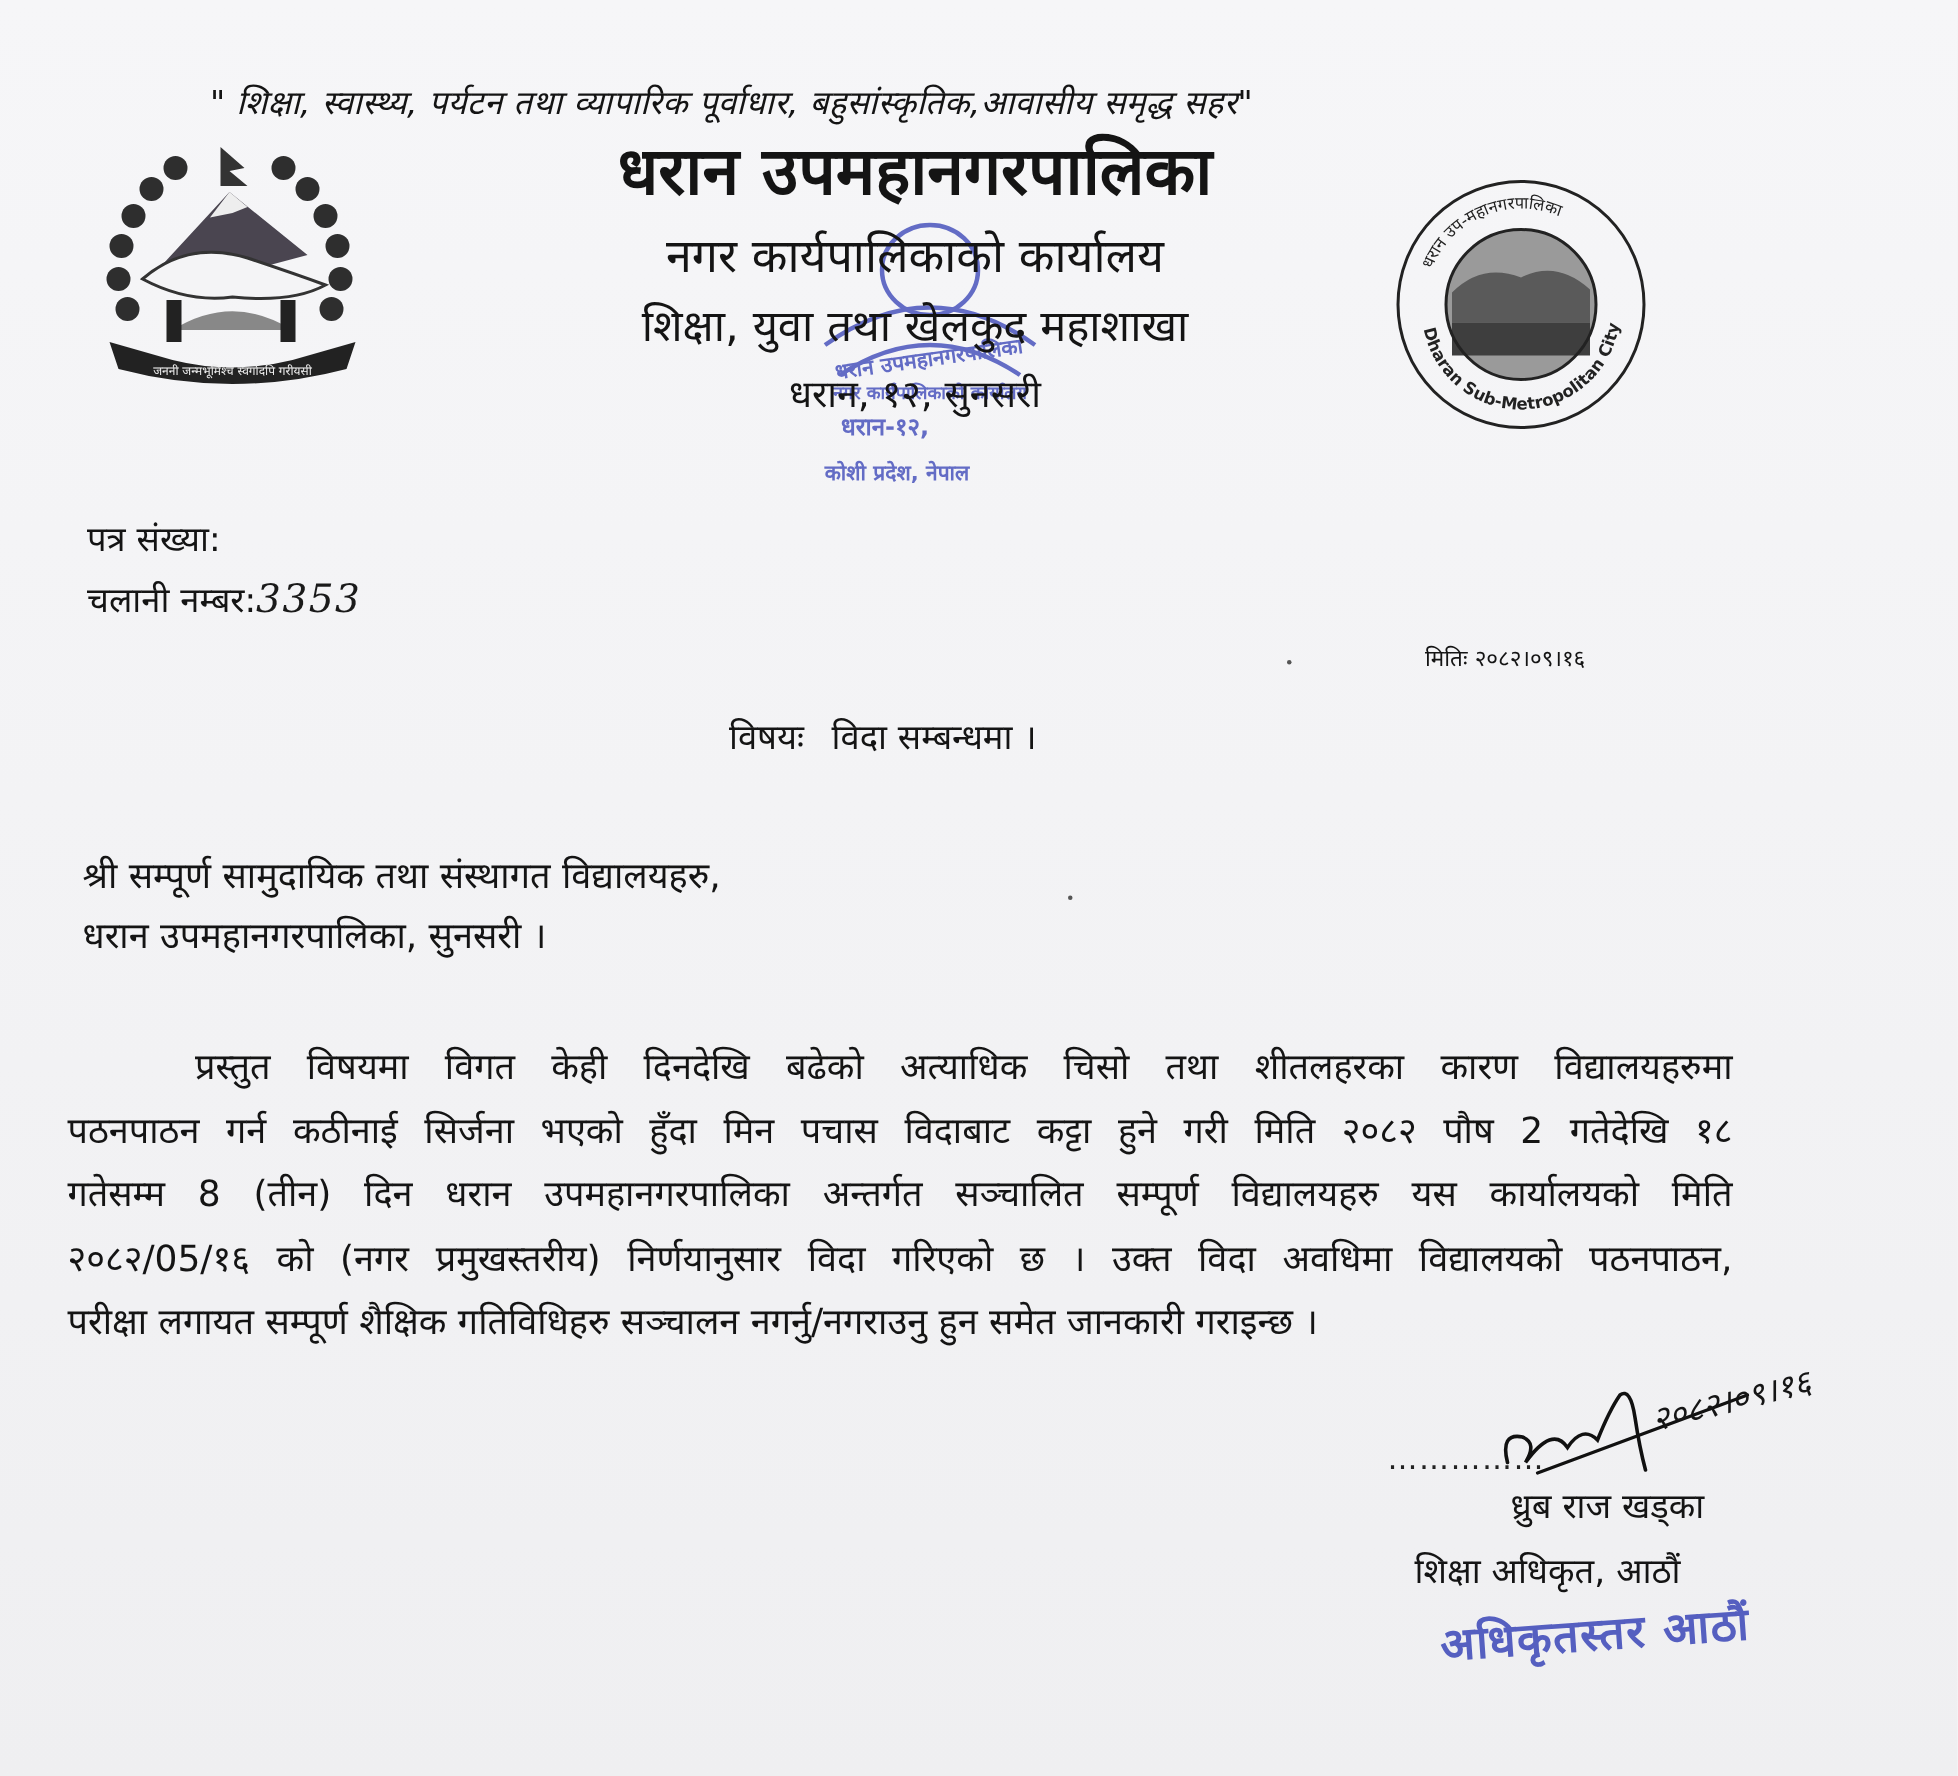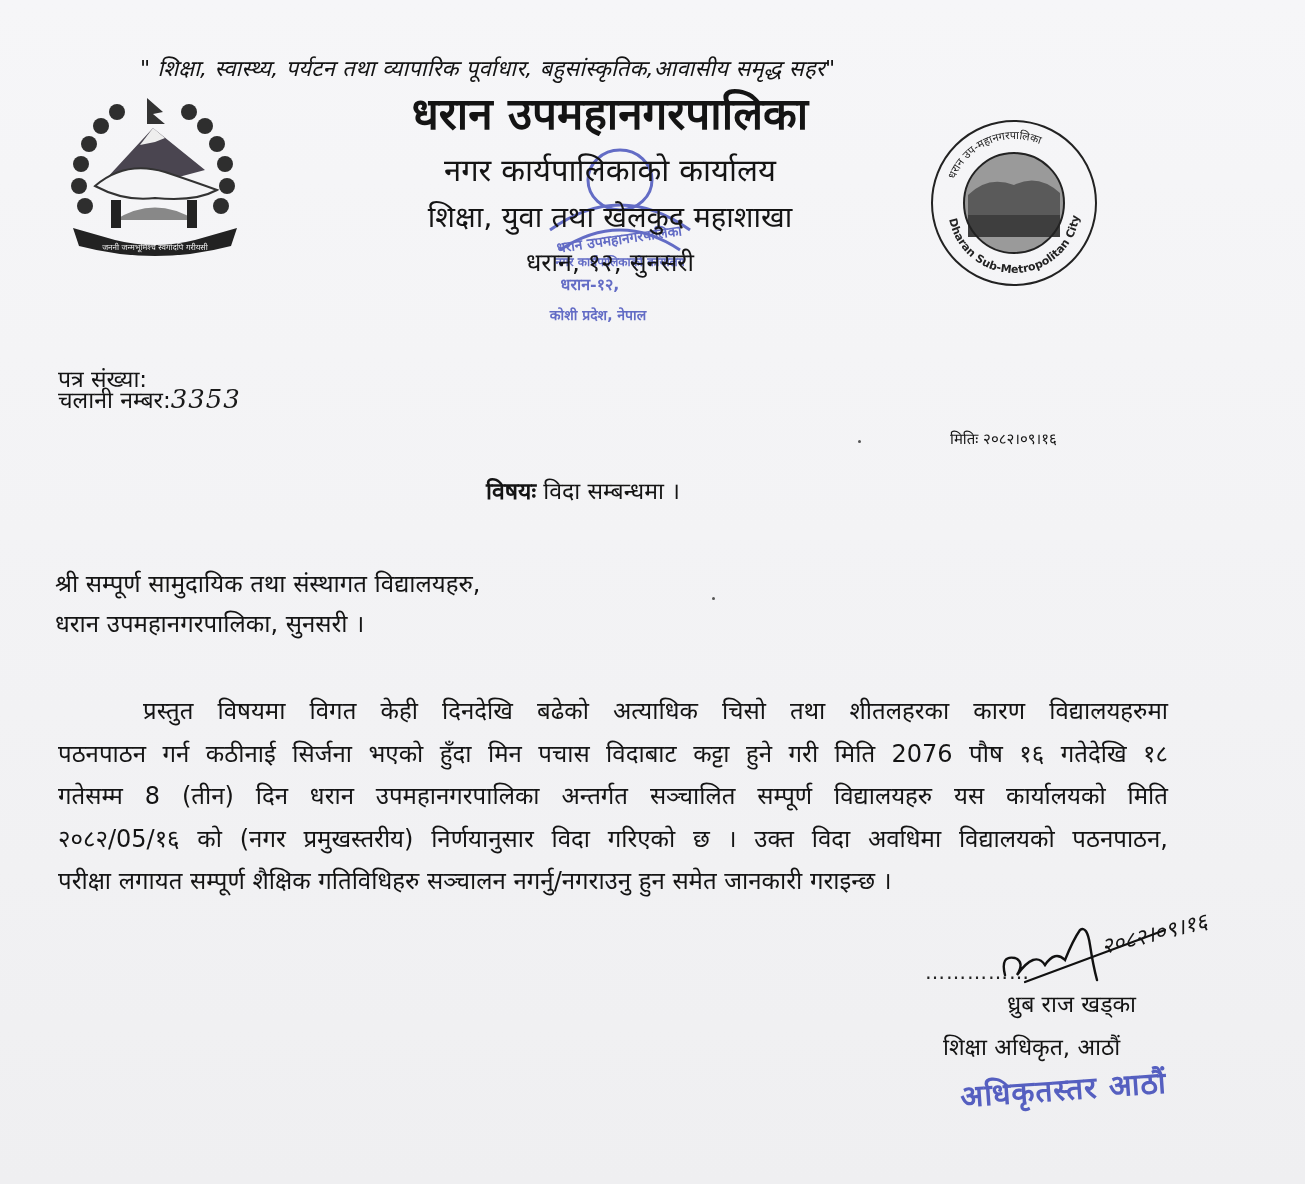--- a/index.html
+++ b/index.html
@@ -66,21 +66,21 @@
       width: 200px; height: 200px;
       opacity: 0.78;
     }
 
     .ref-line {
       position: absolute;
       left: 58px;
       font-size: 23px;
       white-space: nowrap;
     }
-    .ref-line.r1 { top: 342px; margin-top: 20px; }
+    .ref-line.r1 { top: 342px; }
     .ref-line.r2 { top: 383px; }
     .handwritten {
       font-family: "DejaVu Serif", serif;
       font-style: italic;
       font-size: 26px;
       letter-spacing: 1px;
       color: #1a1a1a;
     }
 
     .date-line {
@@ -88,34 +88,34 @@
       left: 950px; top: 428px;
       font-size: 15px;
       white-space: nowrap;
     }
     .subject-line {
       position: absolute;
       left: 486px; top: 474px;
       font-size: 23px;
       white-space: nowrap;
     }
-    .subject-label { font-weight: bold; margin-right: 0; }
+    .subject-label { font-weight: normal; margin-right: 11px; }
 
     .addressee {
       position: absolute;
       left: 55px;
       font-size: 24px;
       white-space: nowrap;
     }
     .addressee.a1 { top: 566px; }
     .addressee.a2 { top: 606px; }
 
     .body-para {
       position: absolute;
-      left: 58px; top: 690px;
+      left: 45px; top: 690px;
       width: 1110px;
       font-size: 24px;
       line-height: 42.5px;
     }
     .body-line {
       display: block;
       white-space: nowrap;
       text-align: justify;
       text-align-last: justify;
     }
@@ -271,21 +271,21 @@
   <div class="subject-line">
     <span class="subject-label">विषयः</span>
     <span>विदा सम्बन्धमा ।</span>
   </div>
 
   <div class="addressee a1">श्री सम्पूर्ण सामुदायिक तथा संस्थागत विद्यालयहरु,</div>
   <div class="addressee a2">धरान उपमहानगरपालिका, सुनसरी ।</div>
 
   <div class="body-para">
     <span class="body-line first">प्रस्तुत विषयमा विगत केही दिनदेखि बढेको अत्याधिक चिसो तथा शीतलहरका कारण विद्यालयहरुमा</span>
-    <span class="body-line">पठनपाठन गर्न कठीनाई सिर्जना भएको हुँदा मिन पचास विदाबाट कट्टा हुने गरी मिति 2076 पौष १६ गतेदेखि १८</span>
+    <span class="body-line">पठनपाठन गर्न कठीनाई सिर्जना भएको हुँदा मिन पचास विदाबाट कट्टा हुने गरी मिति २०८२ पौष 2 गतेदेखि १८</span>
     <span class="body-line">गतेसम्म 8 (तीन) दिन धरान उपमहानगरपालिका अन्तर्गत सञ्चालित सम्पूर्ण विद्यालयहरु यस कार्यालयको मिति</span>
     <span class="body-line">२०८२/05/१६ को (नगर प्रमुखस्तरीय) निर्णयानुसार विदा गरिएको छ । उक्त विदा अवधिमा विद्यालयको पठनपाठन,</span>
     <span class="body-line last">परीक्षा लगायत सम्पूर्ण शैक्षिक गतिविधिहरु सञ्चालन नगर्नु/नगराउनु हुन समेत जानकारी गराइन्छ ।</span>
   </div>
 
   <div class="sig-block">
     <div class="sig-dots">……………</div>
     <div class="signature">
       <svg width="250" height="70" viewBox="0 0 250 70">
         <path d="M10,55 Q5,35 20,38 Q30,42 22,55 Q40,30 50,45 Q60,30 70,40 Q78,20 85,10 Q92,5 95,25 Q98,45 102,60" fill="none" stroke="#111" stroke-width="2.4" stroke-linecap="round"></path>

